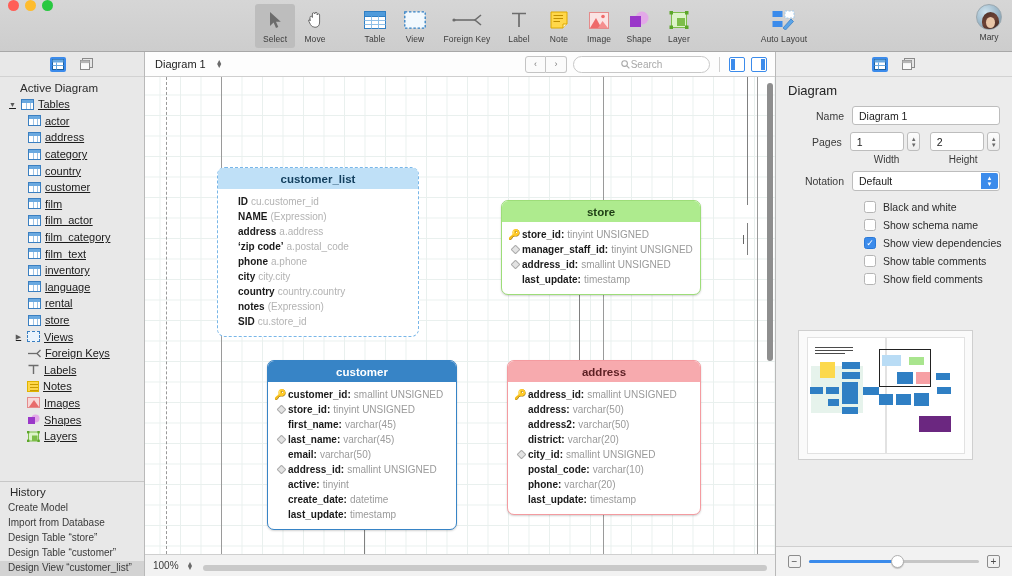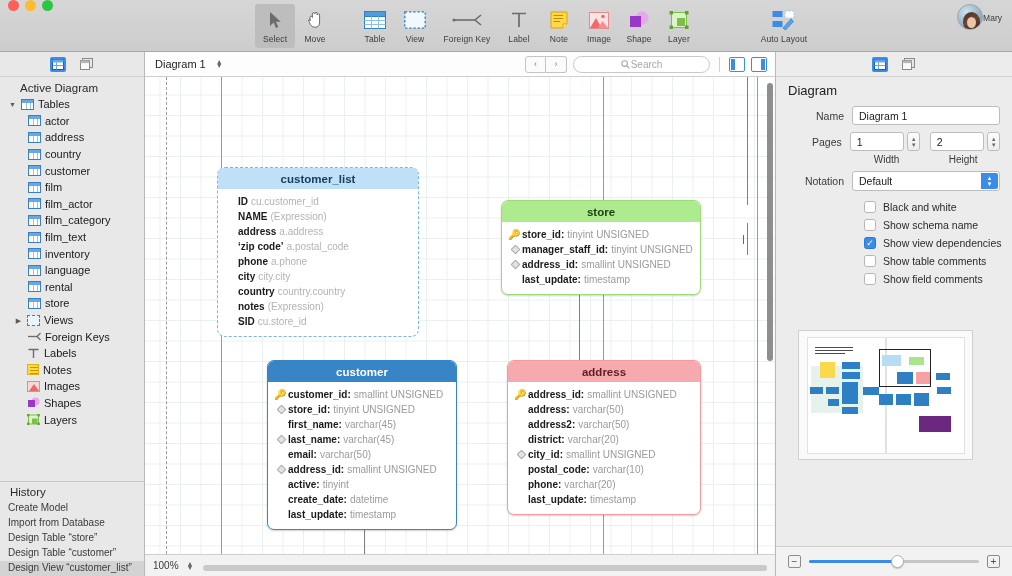--- a/index.html
+++ b/index.html
@@ -39,21 +39,21 @@
   }
   .tool-item.wide { width: 64px; }
   .tool-item.sel { background: #bdbdbd; border-radius: 3px; }
   .tool-ico { height: 24px; display:flex; align-items:center; justify-content:center; }
   .tool-lbl {
     font-size: 8.5px; color: #3b3b3b; margin-top: 2px;
     white-space: nowrap; letter-spacing: 0.1px;
   }
   .avatar-wrap {
     position: absolute; top: 4px; right: 10px;
-    display:flex; flex-direction: row; align-items:center;
+    display:flex; flex-direction: column; align-items:center;
   }
   .avatar {
     width: 26px; height: 26px; border-radius: 50%;
     background: radial-gradient(circle at 35% 30%, #cfe4ef 0%, #9ab6c8 55%, #6f8b9d 100%);
     border: 1px solid #9aa8b0; position: relative; overflow: hidden;
   }
   .avatar::after {
     content:""; position:absolute; left:5px; top:7px; width:17px; height:19px;
     border-radius: 50% 50% 45% 45%;
     background: linear-gradient(150deg, #4a2f28 0%, #6d4337 45%, #3a2420 100%);
@@ -84,21 +84,21 @@
   }
   .sb-icobtn {
     width: 16px; height: 15px; border-radius: 2px;
     display:flex; align-items:center; justify-content:center;
   }
   .sb-icobtn.active { background: #3b8beb; }
   .sb-tree { flex: 1; overflow: hidden; padding-top: 4px; font-size: 11px; color: #1d1d1d; }
   .sb-title { padding: 1px 0 2px 20px; font-size: 11.5px; color: #2a2a2a; }
   .tree-row {
     display: flex; align-items: center; height: 16.6px;
-    padding-left: 8px; gap: 4px; white-space: nowrap;
+    padding-left: 8px; gap: 4px; white-space: nowrap; text-decoration: underline;
   }
   .tree-row.lvl1 { padding-left: 14px; }
   .tree-row.lvl2 { padding-left: 28px; }
   .tw {
     width: 9px; font-size: 7px; color: #5a5a5a; text-align: center; line-height: 1;
   }
   .tw.spacer { visibility: hidden; }
   .ico-tbl {
     width: 13px; height: 11px; border: 1px solid #3a7fc1; background: #fff;
     position: relative; flex: none;
@@ -517,20 +517,24 @@
         </div>
 
         <div id="tables-list">
             <div class="tree-row lvl2">
               <div class="ico-tbl"></div>
               <div class="tree-label">actor</div>
             </div>
             <div class="tree-row lvl2">
               <div class="ico-tbl"></div>
               <div class="tree-label">address</div>
+            </div>
+            <div class="tree-row lvl2">
+              <div class="ico-tbl"></div>
+              <div class="tree-label">category</div>
             </div>
             <div class="tree-row lvl2">
               <div class="ico-tbl"></div>
               <div class="tree-label">country</div>
             </div>
             <div class="tree-row lvl2">
               <div class="ico-tbl"></div>
               <div class="tree-label">customer</div>
             </div>
             <div class="tree-row lvl2">

